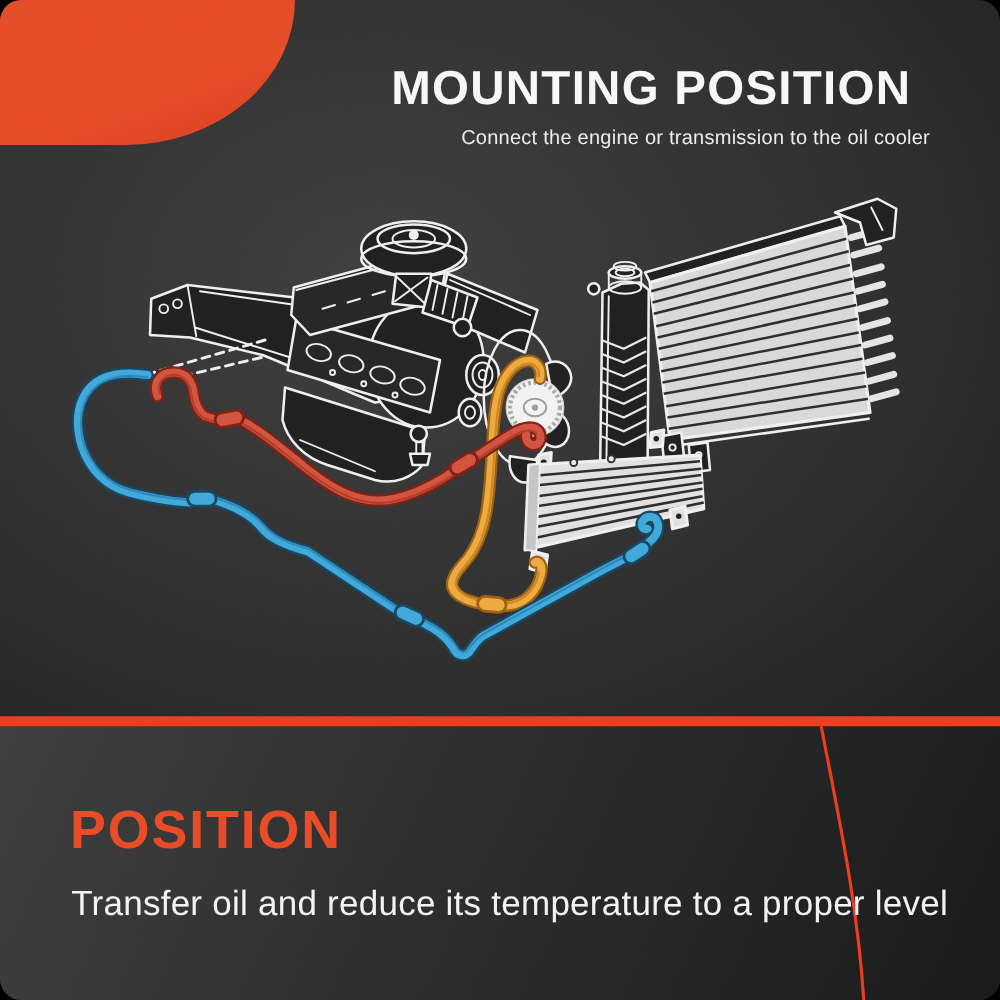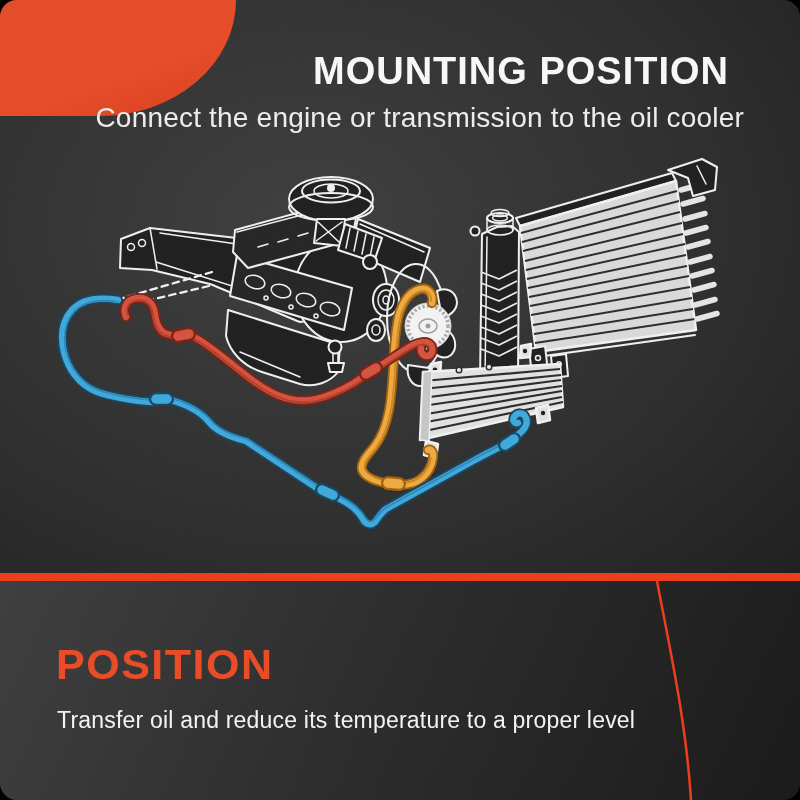--- a/index.html
+++ b/index.html
@@ -21,29 +21,29 @@
   .divider{
     position:absolute;left:0;top:573px;width:800px;height:8px;
     background:var(--divider-line);
   }
   .hero-title{
     position:absolute;top:50px;right:71px;
     color:#f7f7f7;font-size:38px;font-weight:700;letter-spacing:1px;white-space:nowrap;
   }
   .hero-sub{
     position:absolute;top:102px;right:56px;
-    color:#ececec;font-size:28px;font-weight:400;letter-spacing:.2px;white-space:nowrap;
+    color:#ececec;font-size:16px;font-weight:400;letter-spacing:.2px;white-space:nowrap;
   }
   .fn-title{
     position:absolute;top:640px;left:56px;
     color:var(--accent);font-size:43px;font-weight:700;letter-spacing:1.5px;white-space:nowrap;
   }
   .fn-desc{
     position:absolute;top:707px;left:57px;
-    color:#f2f2f2;font-size:23px;font-weight:400;letter-spacing:.2px;white-space:nowrap;
+    color:#f2f2f2;font-size:28px;font-weight:400;letter-spacing:.2px;white-space:nowrap;
   }
   svg.art{position:absolute;left:0;top:0;}
   svg.grain{position:absolute;left:0;top:0;opacity:.14;mix-blend-mode:overlay;pointer-events:none;}
   
   .la{stroke:var(--line-art);stroke-width:2;fill:none;stroke-linejoin:round;stroke-linecap:round;}
   .laf{stroke:var(--line-art);stroke-width:2;fill:#202020;stroke-linejoin:round;}
   .laft{stroke:var(--line-art);stroke-width:2;fill:#262626;stroke-linejoin:round;}
   .thin{stroke-width:1.5;}
   .core{fill:#d8d8d8;stroke:#f0f0f0;stroke-width:2.5;stroke-linejoin:round;}
   .coolbody{fill:#e0e0e0;stroke:#f0f0f0;stroke-width:2.5;stroke-linejoin:round;}

